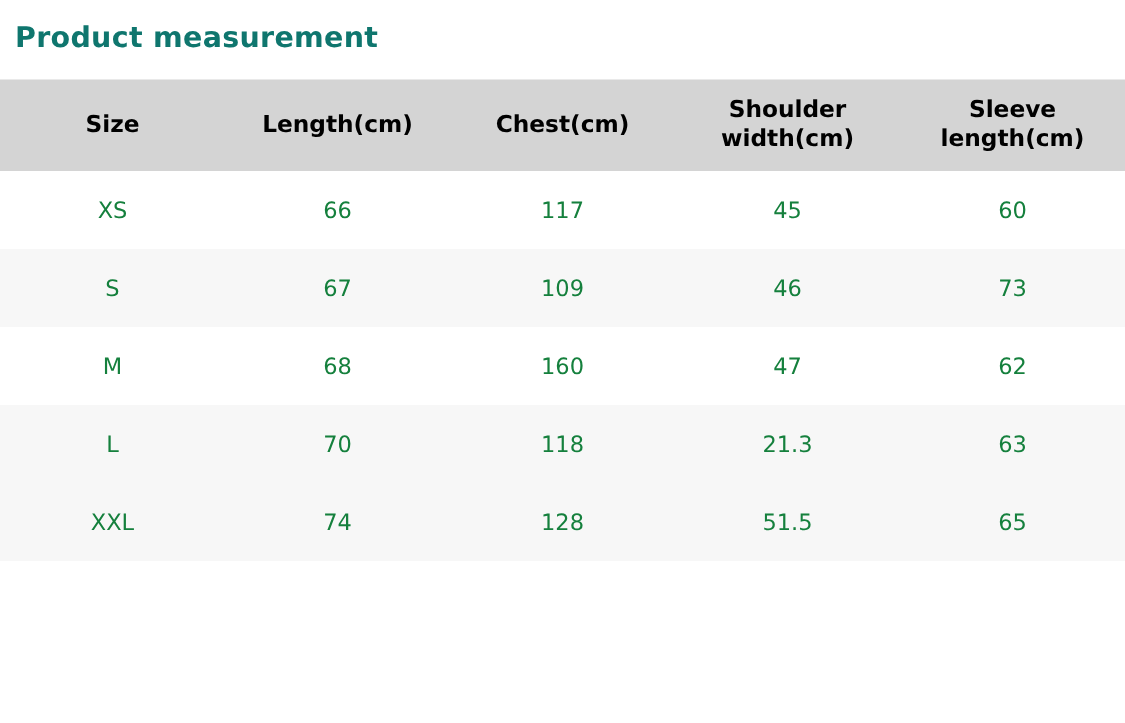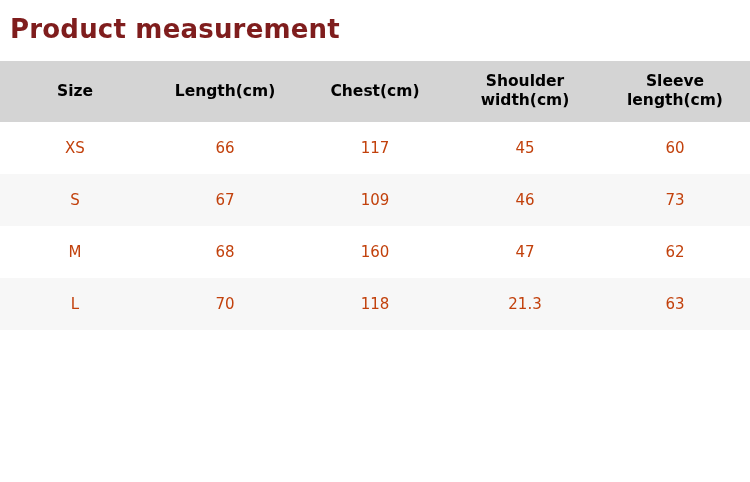--- a/index.html
+++ b/index.html
@@ -14,23 +14,23 @@
     color: #000000;
     overflow: hidden;
   }
   .page {
     width: 750px;
     height: 482px;
     position: relative;
     box-sizing: border-box;
   }
   .page-title {
-    font-size: 26px;
+    font-size: 19px;
     font-weight: bold;
-    color: #7f1d1d;
+    color: #0f766e;
     padding: 14px 0 0 10px;
     margin: 0;
     letter-spacing: 0.2px;
   }
   table.measure {
     width: 750px;
     border-collapse: collapse;
     table-layout: fixed;
     margin-top: 17px;
     padding-left: 32px;
@@ -41,21 +41,21 @@
     font-weight: bold;
     color: #000000;
     text-align: center;
     padding: 11px 4px;
     line-height: 1.25;
     border: none;
   }
   table.measure td {
     font-size: 15px;
     font-weight: normal;
-    color: #c2410c;
+    color: #15803d;
     text-align: center;
     padding: 0;
     height: 52px;
     border: none;
   }
   table.measure tbody tr.even-row td {
     background: #ffffff;
   }
   table.measure tbody tr.odd-row td {
     background: #f7f7f7;
@@ -113,16 +113,23 @@
         <td>47</td>
         <td>62</td>
       </tr>
       <tr class="odd-row">
         <td>L</td>
         <td>70</td>
         <td>118</td>
         <td>21.3</td>
         <td>63</td>
       </tr>
+      <tr class="odd-row">
+        <td>XXL</td>
+        <td>74</td>
+        <td>128</td>
+        <td>51.5</td>
+        <td>65</td>
+      </tr>
     </tbody>
   </table>
 
 </div>
 
 </body></html>

